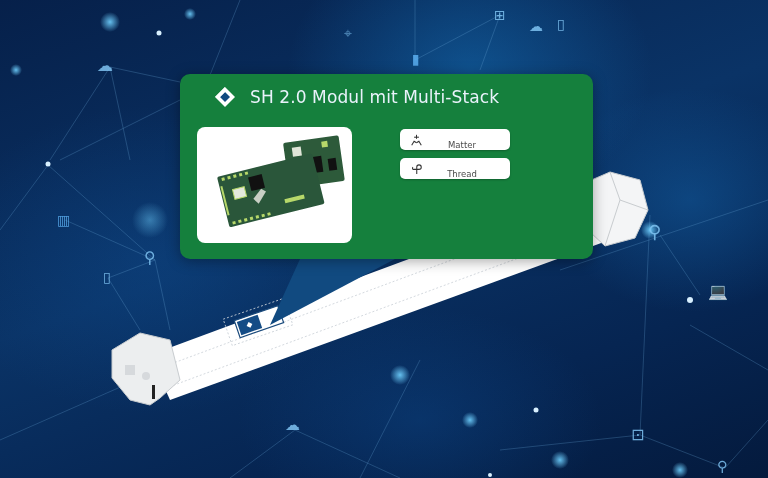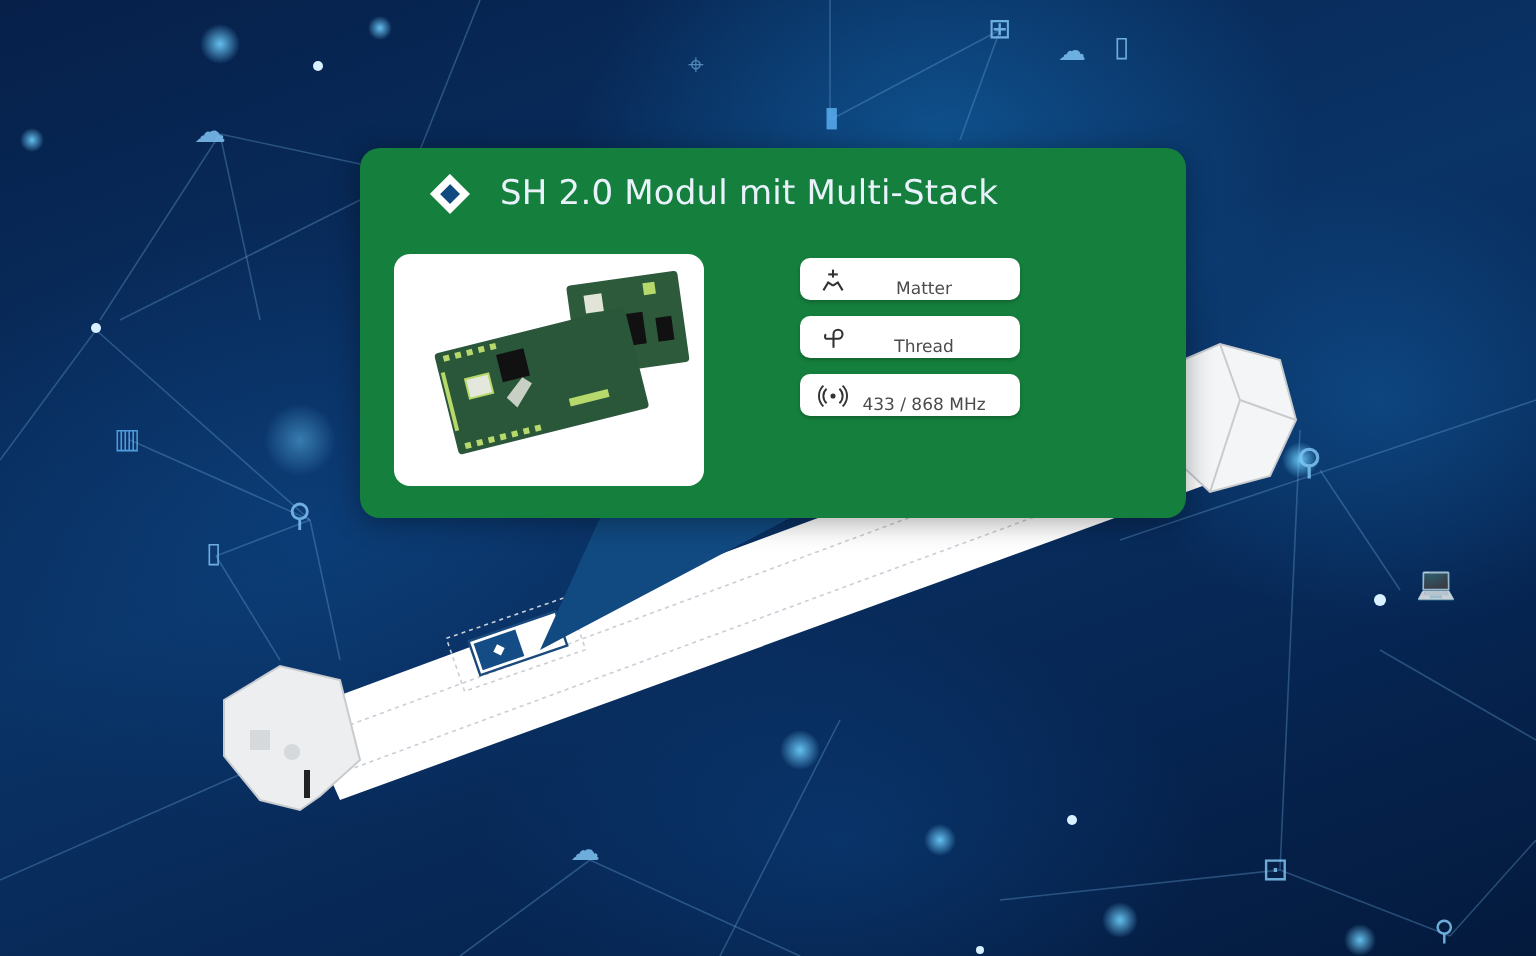--- a/index.html
+++ b/index.html
@@ -254,29 +254,15 @@
       <div class="feature">
         <span class="ficon">
           <svg viewBox="0 0 16 15" width="12" height="12">
               <g stroke="#333" stroke-width="1.4" fill="none">
                 <path d="M9,14 L9,5 A3,3 0 1 1 12,8 L4,8 A2,2 0 0 1 4,5"></path>
               </g>
             </svg>
         </span>
         <span class="flabel">Thread</span>
       </div>
-      <div class="feature">
-        <span class="ficon">
-          <svg viewBox="0 0 18 15" width="15" height="12">
-              <g stroke="#333" stroke-width="1.2" fill="none">
-                <path d="M5,3 A6,6 0 0 0 5,12"></path>
-                <path d="M3,1 A9,9 0 0 0 3,14"></path>
-                <path d="M13,3 A6,6 0 0 1 13,12"></path>
-                <path d="M15,1 A9,9 0 0 1 15,14"></path>
-              </g>
-              <circle cx="9" cy="7.5" r="1.6" fill="#333"></circle>
-            </svg>
-        </span>
-        <span class="flabel">433 / 868 MHz</span>
-      </div>
     </div>
   </div>
 </div>
 
 </body></html>

